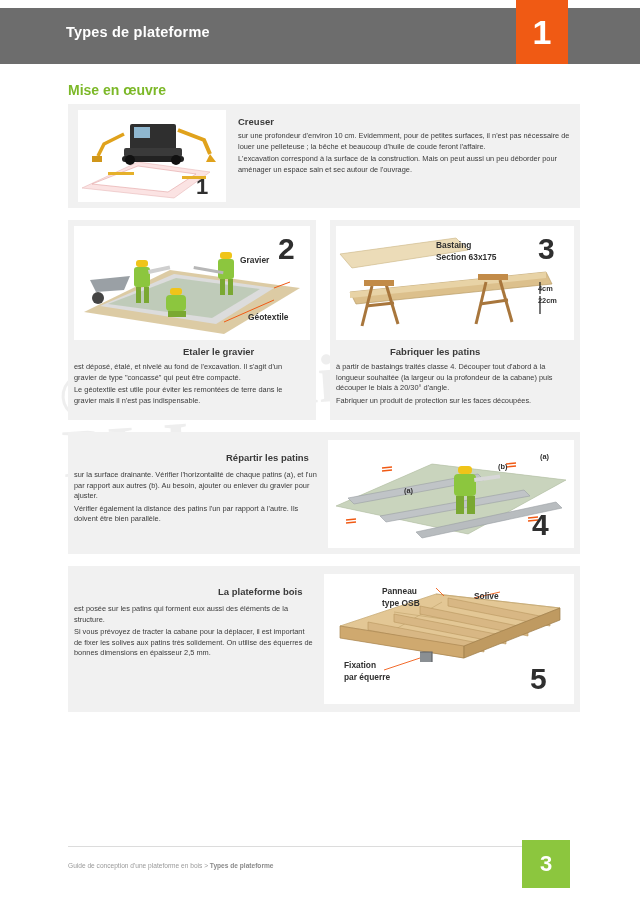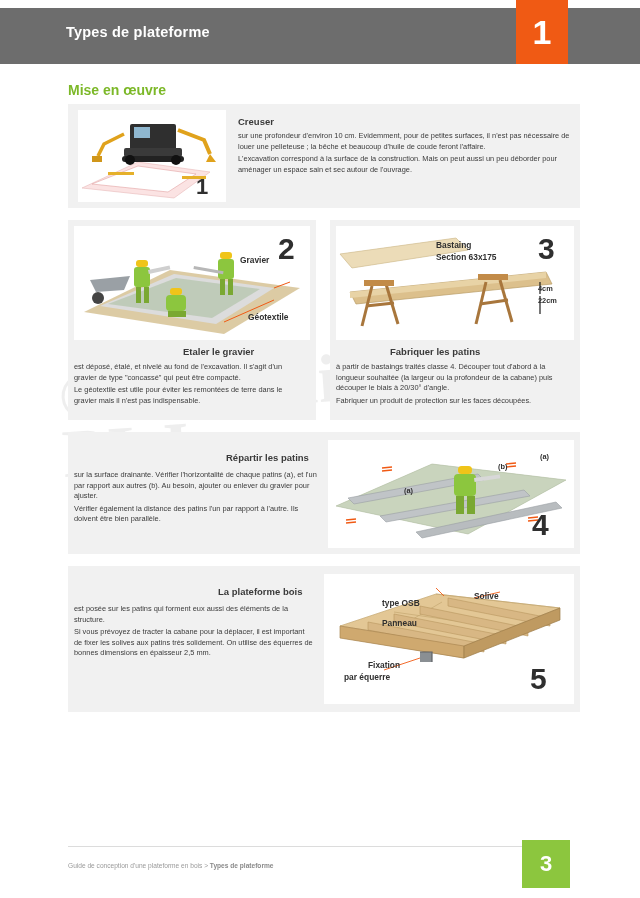--- a/index.html
+++ b/index.html
@@ -261,24 +261,24 @@
       <path d="M16 52 L140 72 L140 84 L16 64 Z" fill="#cfa96f" stroke="#ab8751" stroke-width="0.7"></path>
       <path d="M140 72 L236 34 L236 46 L140 84 Z" fill="#bf9a61" stroke="#9c7b47" stroke-width="0.7"></path>
 
       <rect x="96" y="78" width="12" height="10" fill="#8a8f93"></rect>
       <path d="M96 78 L108 78 L108 88" stroke="#5f6366" stroke-width="1.2" fill="none"></path>
       <path d="M60 96 L96 84" stroke="#f05a14" stroke-width="0.9"></path>
       <path d="M150 24 L176 18" stroke="#f05a14" stroke-width="0.9"></path>
       <path d="M112 14 L120 22" stroke="#f05a14" stroke-width="0.9"></path>
     </svg>
   </div>
-  <div class="label" style="left:382px;top:586px;margin-top:32px;">Panneau</div>
+  <div class="label" style="left:382px;top:586px;">Panneau</div>
   <div class="label" style="left:382px;top:598px;">type OSB</div>
   <div class="label" style="left:474px;top:591px;">Solive</div>
-  <div class="label" style="left:344px;top:660px;margin-left:24px;">Fixation</div>
+  <div class="label" style="left:344px;top:660px;">Fixation</div>
   <div class="label" style="left:344px;top:672px;">par équerre</div>
   <div class="stepnum" style="left:530px;top:662px;">5</div>
   <div class="blocktitle" style="left:218px;top:586px;">La plateforme bois</div>
   <div class="txt" style="left:74px;top:604px;width:240px;">
     <p>est posée sur les patins qui forment eux aussi des éléments de la structure.</p>
     <p>Si vous prévoyez de tracter la cabane pour la déplacer, il est important de fixer les solives aux patins très solidement. On utilise des équerres de bonnes dimensions en épaisseur 2,5 mm.</p>
   </div>
 
   <div class="footer-line"></div>
   <div class="footer-txt">

